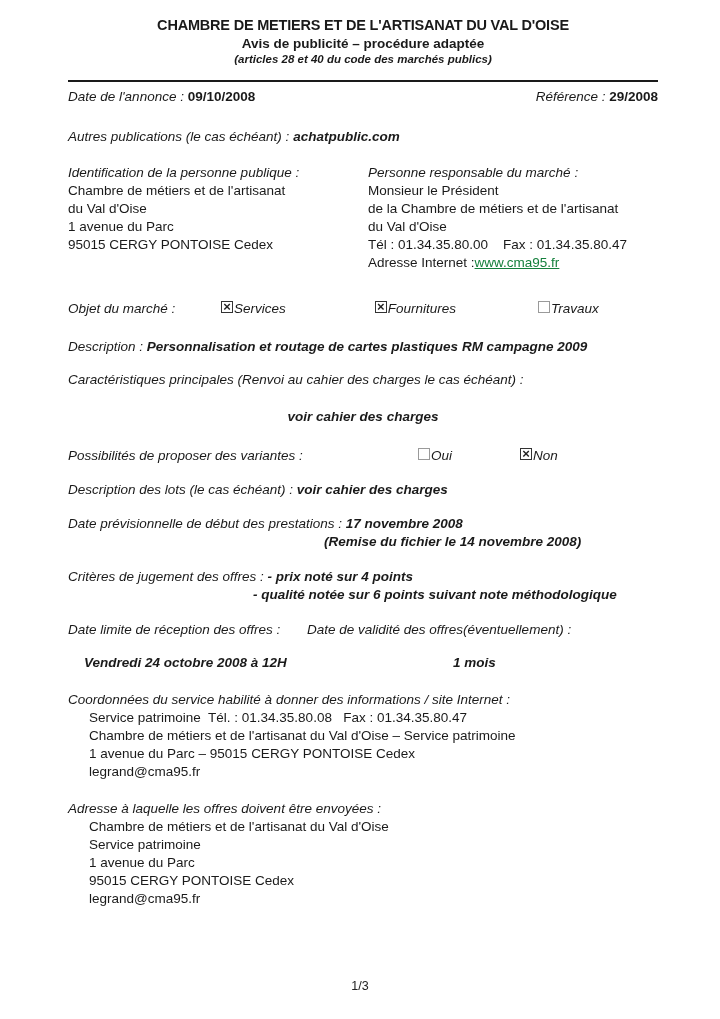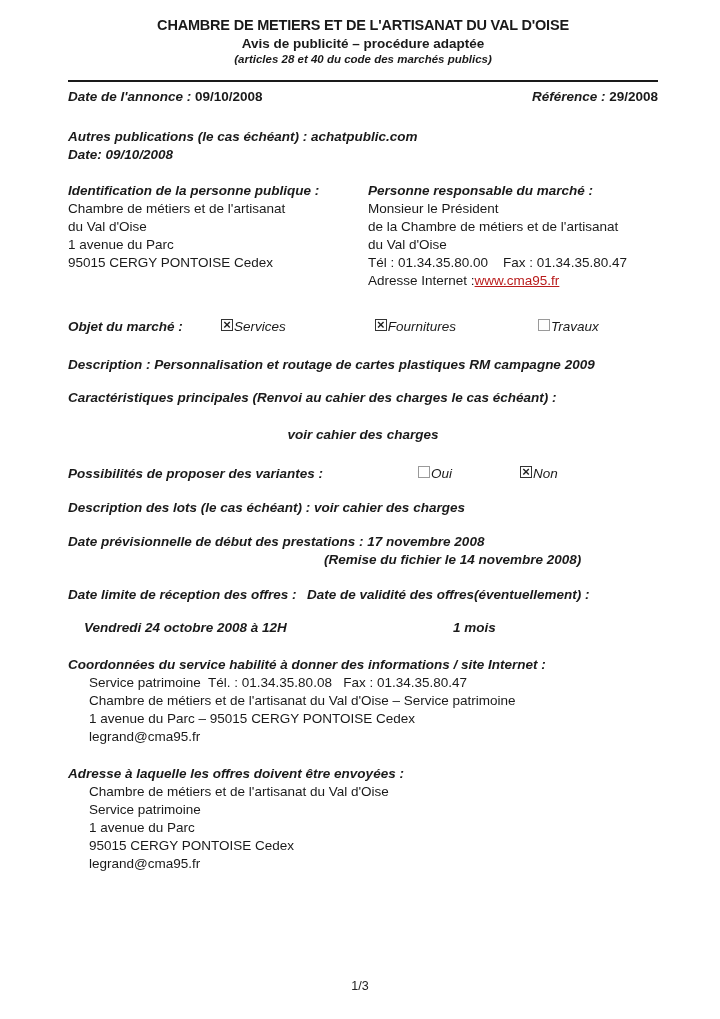--- a/index.html
+++ b/index.html
@@ -11,32 +11,32 @@
   }
   .page { position:relative; width:720px; height:1019px; overflow:hidden; background:#fff;border-radius:10px; }
   .content { padding:16px 62px 0 68px; }
 
   .doc-title   { text-align:center; font-weight:bold; font-size:14.5px; line-height:19px; letter-spacing:-0.2px; }
   .doc-subtitle{ text-align:center; font-weight:bold; font-size:13.5px; line-height:17px; }
   .doc-note    { text-align:center; font-weight:bold; font-style:italic; font-size:11.5px; line-height:15px; }
 
   .rule { border:none; border-top:2px solid #1a1a1a; margin:13px 0 0 0; }
 
-  .lbl { font-style:italic;font-weight:bold; }
+  .lbl { font-style:italic; }
   .val { font-weight:bold; font-style:italic; }
   .valn { font-weight:bold; }
   .line { line-height:18px; white-space:pre-wrap; }
 
   .meta-row { margin-top:6px; display:flex; justify-content:space-between; }
 
   .pubs { margin-top:22px; }
   .ident { margin-top:18px; display:flex; }
   .ident-left { width:300px; }
   .ident-right { flex:1; }
-  .link { color:#b91c1c; text-decoration:underline; cursor:pointer; }
+  .link { color:#15803d; text-decoration:underline; cursor:pointer; }
 
   .objet-row { margin-top:28px; line-height:18px; }
   .objet-label { display:inline-block; width:153px; }
   .opt { font-style:italic; white-space:nowrap; }
   .objet-row .opt2 { margin-left:89px; }
   .objet-row .opt3 { margin-left:82px; }
 
   .cb {
     display:inline-block; width:10px; height:10px;
     border:1px solid #9a9a9a; position:relative;
@@ -93,21 +93,20 @@
 
     <hr class="rule">
 
     <div class="meta-row">
       <div class="line"><span class="lbl">Date de l'annonce : </span><span class="valn">09/10/2008</span></div>
       <div class="line"><span class="lbl">Référence : </span><span class="valn">29/2008</span></div>
     </div>
 
     <div class="pubs">
       <div class="line"><span class="lbl">Autres publications (le cas échéant) : </span><span class="val">achatpublic.com</span></div>
-      <div class="line"><span class="lbl">Date: </span><span class="val">09/10/2008</span></div>
     </div>
 
     <div class="ident">
       <div class="ident-left">
         <div class="line lbl">Identification de la personne publique :</div>
         <div class="line">Chambre de métiers et de l'artisanat</div>
         <div class="line">du Val d'Oise</div>
         <div class="line">1 avenue du Parc</div>
         <div class="line">95015 CERGY PONTOISE Cedex</div>
       </div>
@@ -135,20 +134,24 @@
       <span class="lbl variantes-label">Possibilités de proposer des variantes :</span><span class="opt"><span class="cb"></span><span>Oui</span></span><span class="opt opt2"><span class="cb checked"></span><span>Non</span></span>
     </div>
 
     <div class="lots line"><span class="lbl">Description des lots (le cas échéant) : </span><span class="val">voir cahier des charges</span></div>
 
     <div class="prest">
       <div class="line"><span class="lbl">Date prévisionnelle de début des prestations : </span><span class="val">17 novembre 2008</span></div>
       <div class="line val prest-note">(Remise du fichier le 14 novembre 2008)</div>
     </div>
 
+    <div class="criteres">
+      <div class="line"><span class="lbl">Critères de jugement des offres : </span><span class="val">- prix noté sur 4 points</span></div>
+      <div class="line val criteres-line2">- qualité notée sur 6 points suivant note méthodologique</div>
+    </div>
 
     <div class="dates-labels">
       <div class="dates-left line lbl">Date limite de réception des offres :</div>
       <div class="dates-right line lbl">Date de validité des offres(éventuellement) :</div>
     </div>
     <div class="dates-values">
       <div class="dates-val-left line val">Vendredi 24 octobre 2008 à 12H</div>
       <div class="dates-val-right line val">1 mois</div>
     </div>
 

